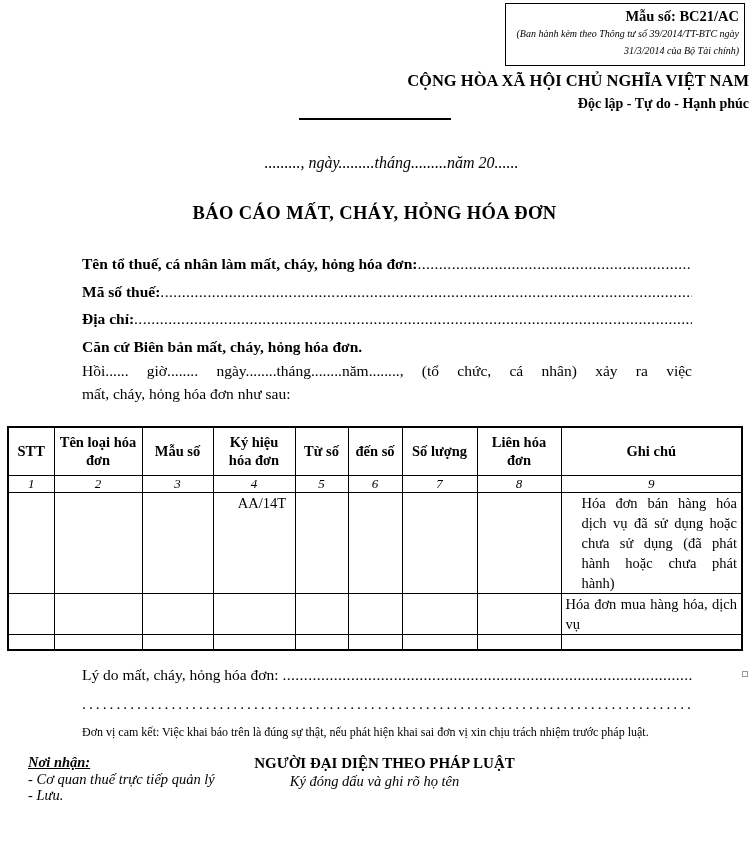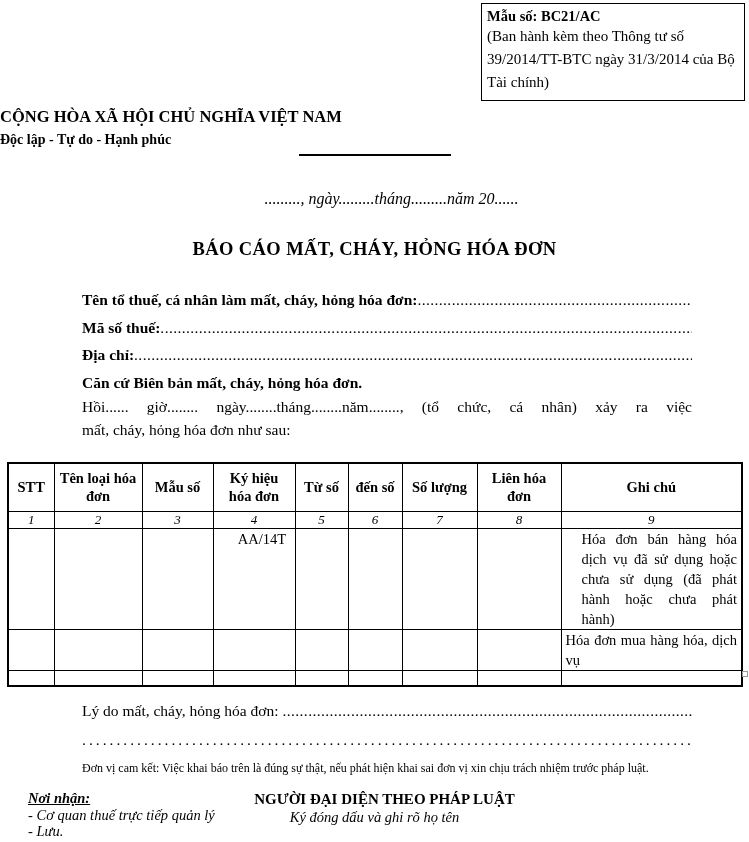--- a/index.html
+++ b/index.html
@@ -8,31 +8,31 @@
     width:749px; height:842px;
     background:#ffffff;
     color:#000;
     font-family:"Liberation Serif","DejaVu Serif",serif;
     overflow:hidden;
   }
 
   
   .meta-box {
     position:absolute; top:3px; right:4px;
-    width:264px;
+    width:240px;
     border:1px solid #000;
     box-sizing:border-box;
     padding:3px 5px 6px 5px;
-    text-align:left;
+    text-align:right;
   }
   .meta-box .mb-title { font-weight:bold; font-size:14.5px; line-height:18px; }
-  .meta-box .mb-sub   { font-size:15px; line-height:23px; }
-
-  
-  .nat-header { padding-top:106px; text-align:left; }
+  .meta-box .mb-sub   { font-style:italic; font-size:10px; line-height:17px; }
+
+  
+  .nat-header { padding-top:70px; text-align:right; }
   .nat-title { font-weight:bold; font-size:16.5px; line-height:21px; }
   .motto     { font-weight:bold; font-size:14px;   line-height:23px; margin-top:1px; }
   .motto-rule { width:152px; border:0; border-top:2px solid #000; margin:3px auto 0 auto; }
 
   .date-line {
     margin-top:33px; text-align:center;
     font-style:italic; font-size:16px; line-height:20px;
     position:relative; left:17px;
   }
 

